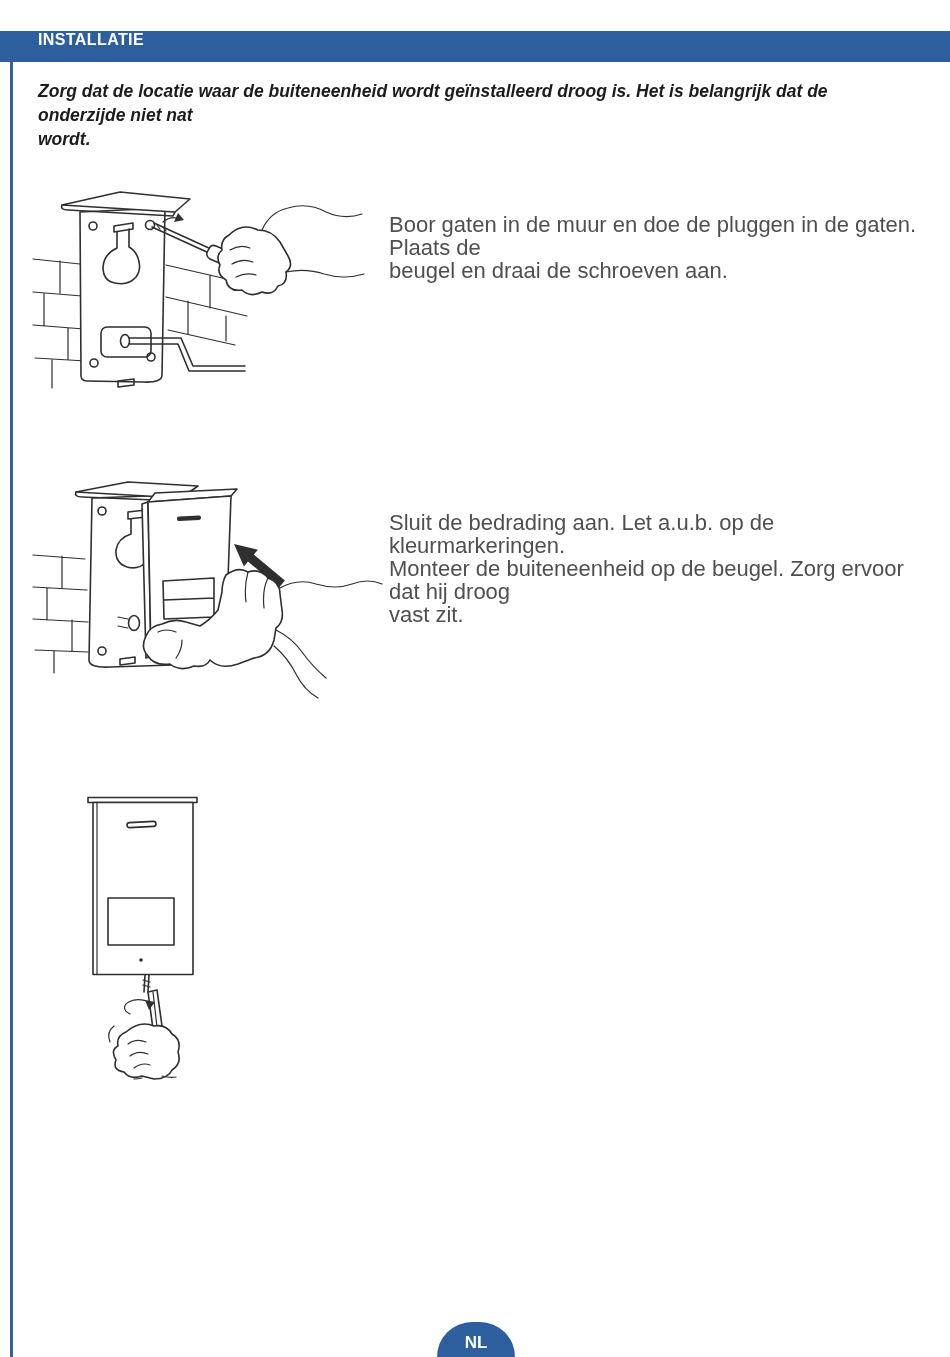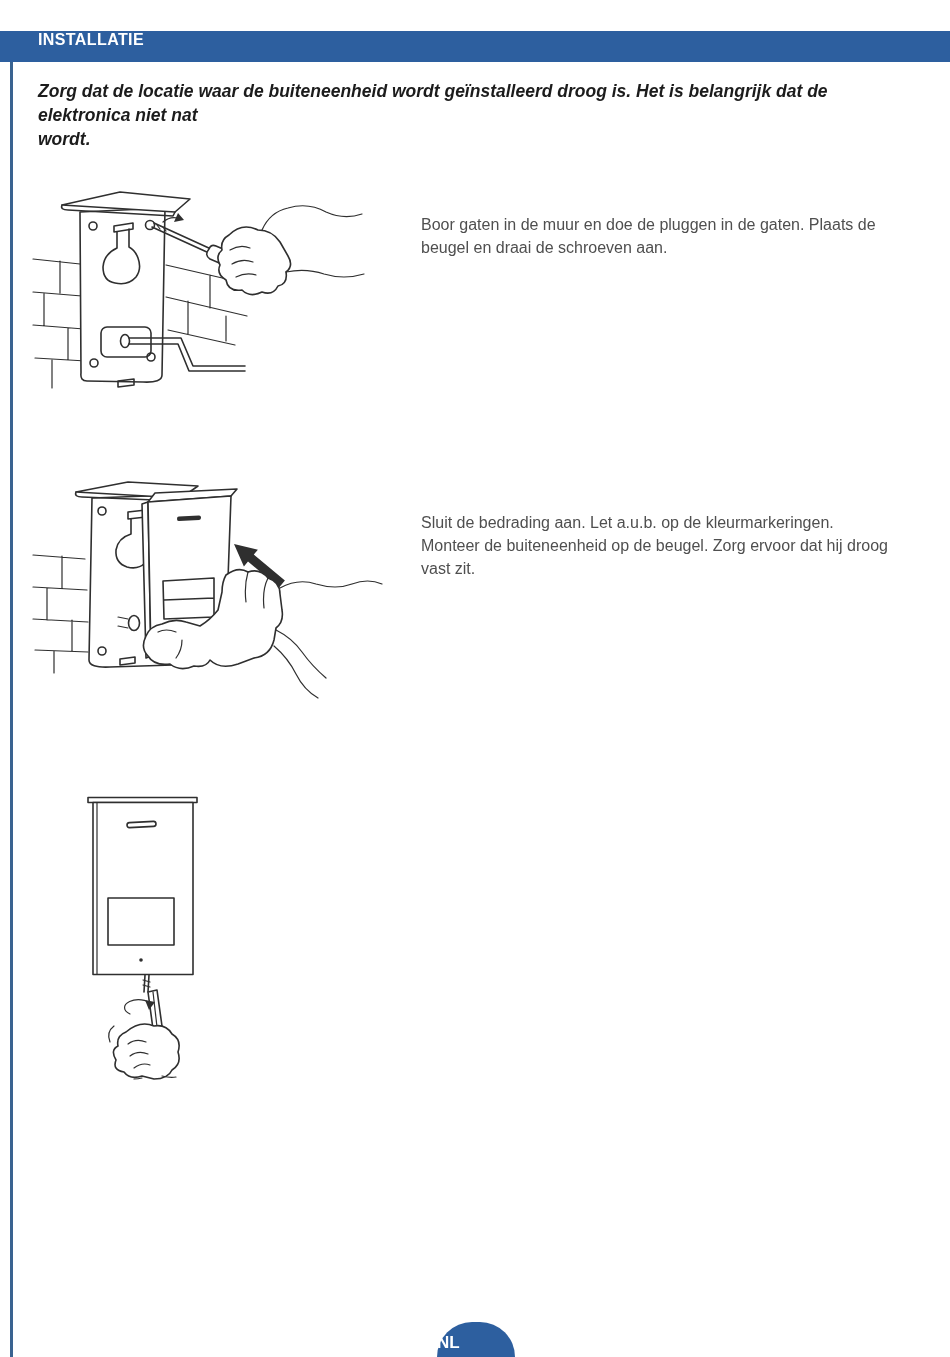--- a/index.html
+++ b/index.html
@@ -38,23 +38,23 @@
     width: 880px;
     font-style: italic;
     font-weight: 700;
     font-size: 17.5px;
     line-height: 24px;
     color: var(--intro-text, #1c1c1c);
     white-space: pre-line;
   }
   .step-text {
     position: absolute;
-    left: 421px;
+    left: 389px;
     width: 530px;
-    font-size: 16px;
+    font-size: 22px;
     line-height: 23px;
     color: var(--body-text, #4f4f4f);
     white-space: pre-line;
   }
   .step-text.s1 { top: 213px; }
   .step-text.s2 { top: 511px; }
   .step-text.s3 { top: 833px; }
   .illus { position: absolute; }
   .illus.i1 { left: 30px; top: 185px; }
   .illus.i2 { left: 30px; top: 460px; }
@@ -66,38 +66,38 @@
   .nl-badge {
     position: absolute;
     left: 437px; top: 1322px;
     width: 78px; height: 35px;
     background: var(--accent-blue, #2d5f9f);
     border-radius: 39px 39px 0 0;
     color: #ffffff;
     font-weight: bold;
     font-size: 17px;
     display: flex;
-    justify-content: flex-start;
+    justify-content: center;
     align-items: flex-start;
     padding-top: 11px;
     box-sizing: border-box;
   }
 </style>
 </head>
 <body>
 
 <div class="page">
 
   <div class="header-bar">
     <span class="header-title">INSTALLATIE</span>
   </div>
 
   <div class="left-rule"></div>
 
-  <div class="intro-text">Zorg dat de locatie waar de buiteneenheid wordt geïnstalleerd droog is. Het is belangrijk dat de elektronica niet nat
+  <div class="intro-text">Zorg dat de locatie waar de buiteneenheid wordt geïnstalleerd droog is. Het is belangrijk dat de onderzijde niet nat
 wordt.</div>
 
   <svg class="illus i1" width="350" height="230" viewBox="0 0 350 230">
     <g>
       <path class="ink-thin" d="M3,74 L50,79 M3,107 L52,111 M3,140 L54,144 M5,173 L56,176 M30,76 V108 M14,108 V141 M38,143 V175 M22,175 V203"></path>
       <path class="ink-thin" d="M136,80 L214,98 M136,112 L217,131 M138,145 L205,160 M180,90 V123 M158,116 V149 M196,131 V156"></path>
     </g>
     <g>
       <path class="ink-fill" d="M50,27 L135,23 L132,190 Q132,198 113,197 L57,196 Q50,196 51,188 Z"></path>
       <path class="ink-fill" d="M32,20 L90,7 L160,14 L145,27 Z"></path>

